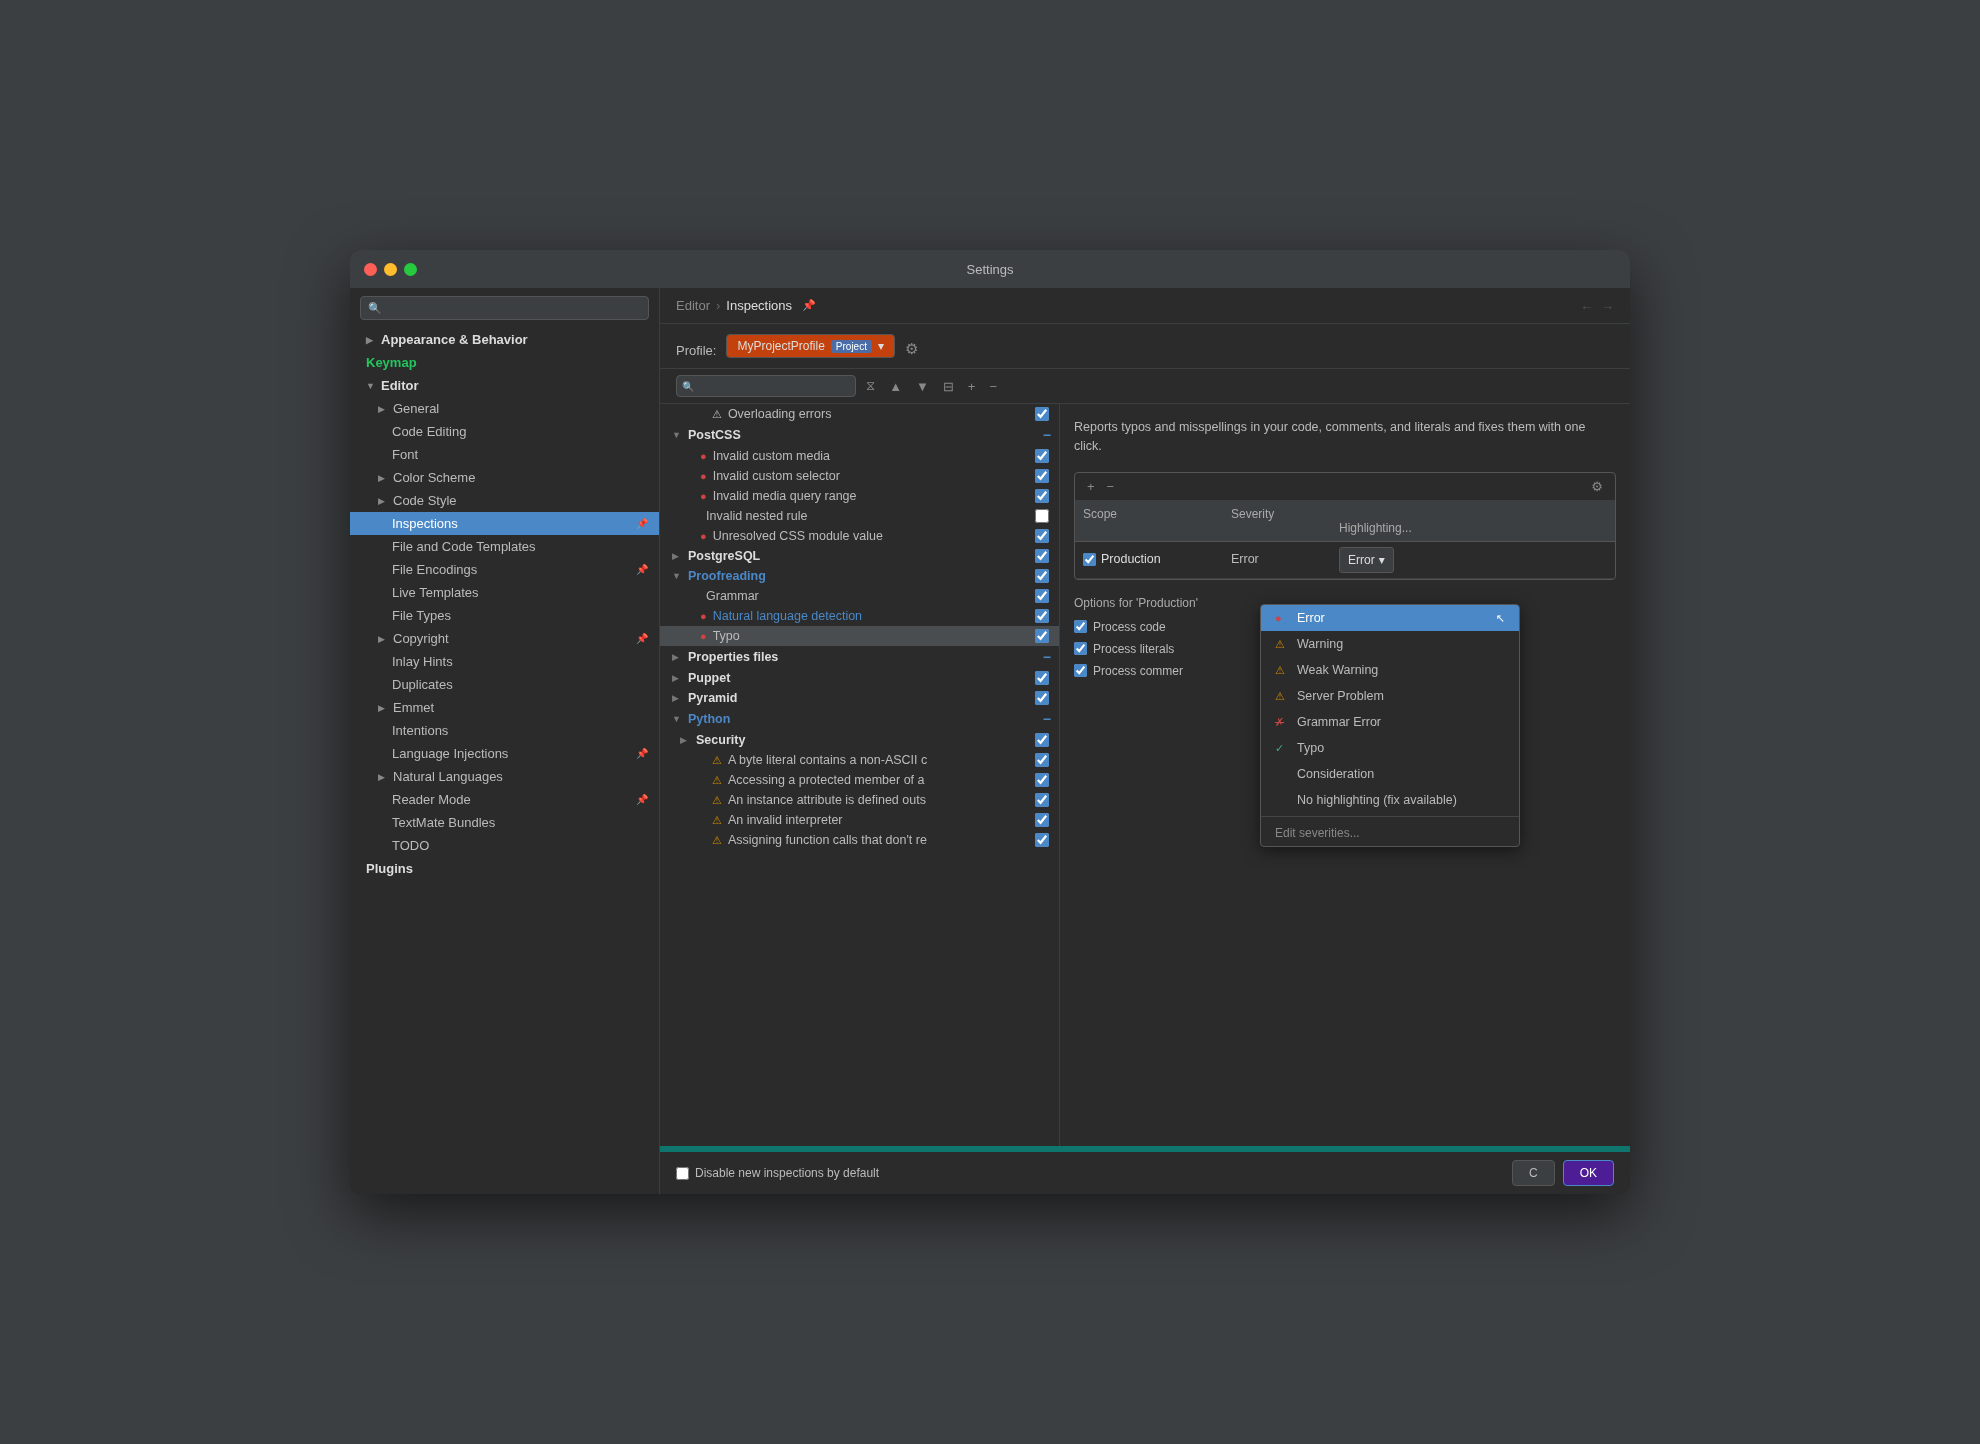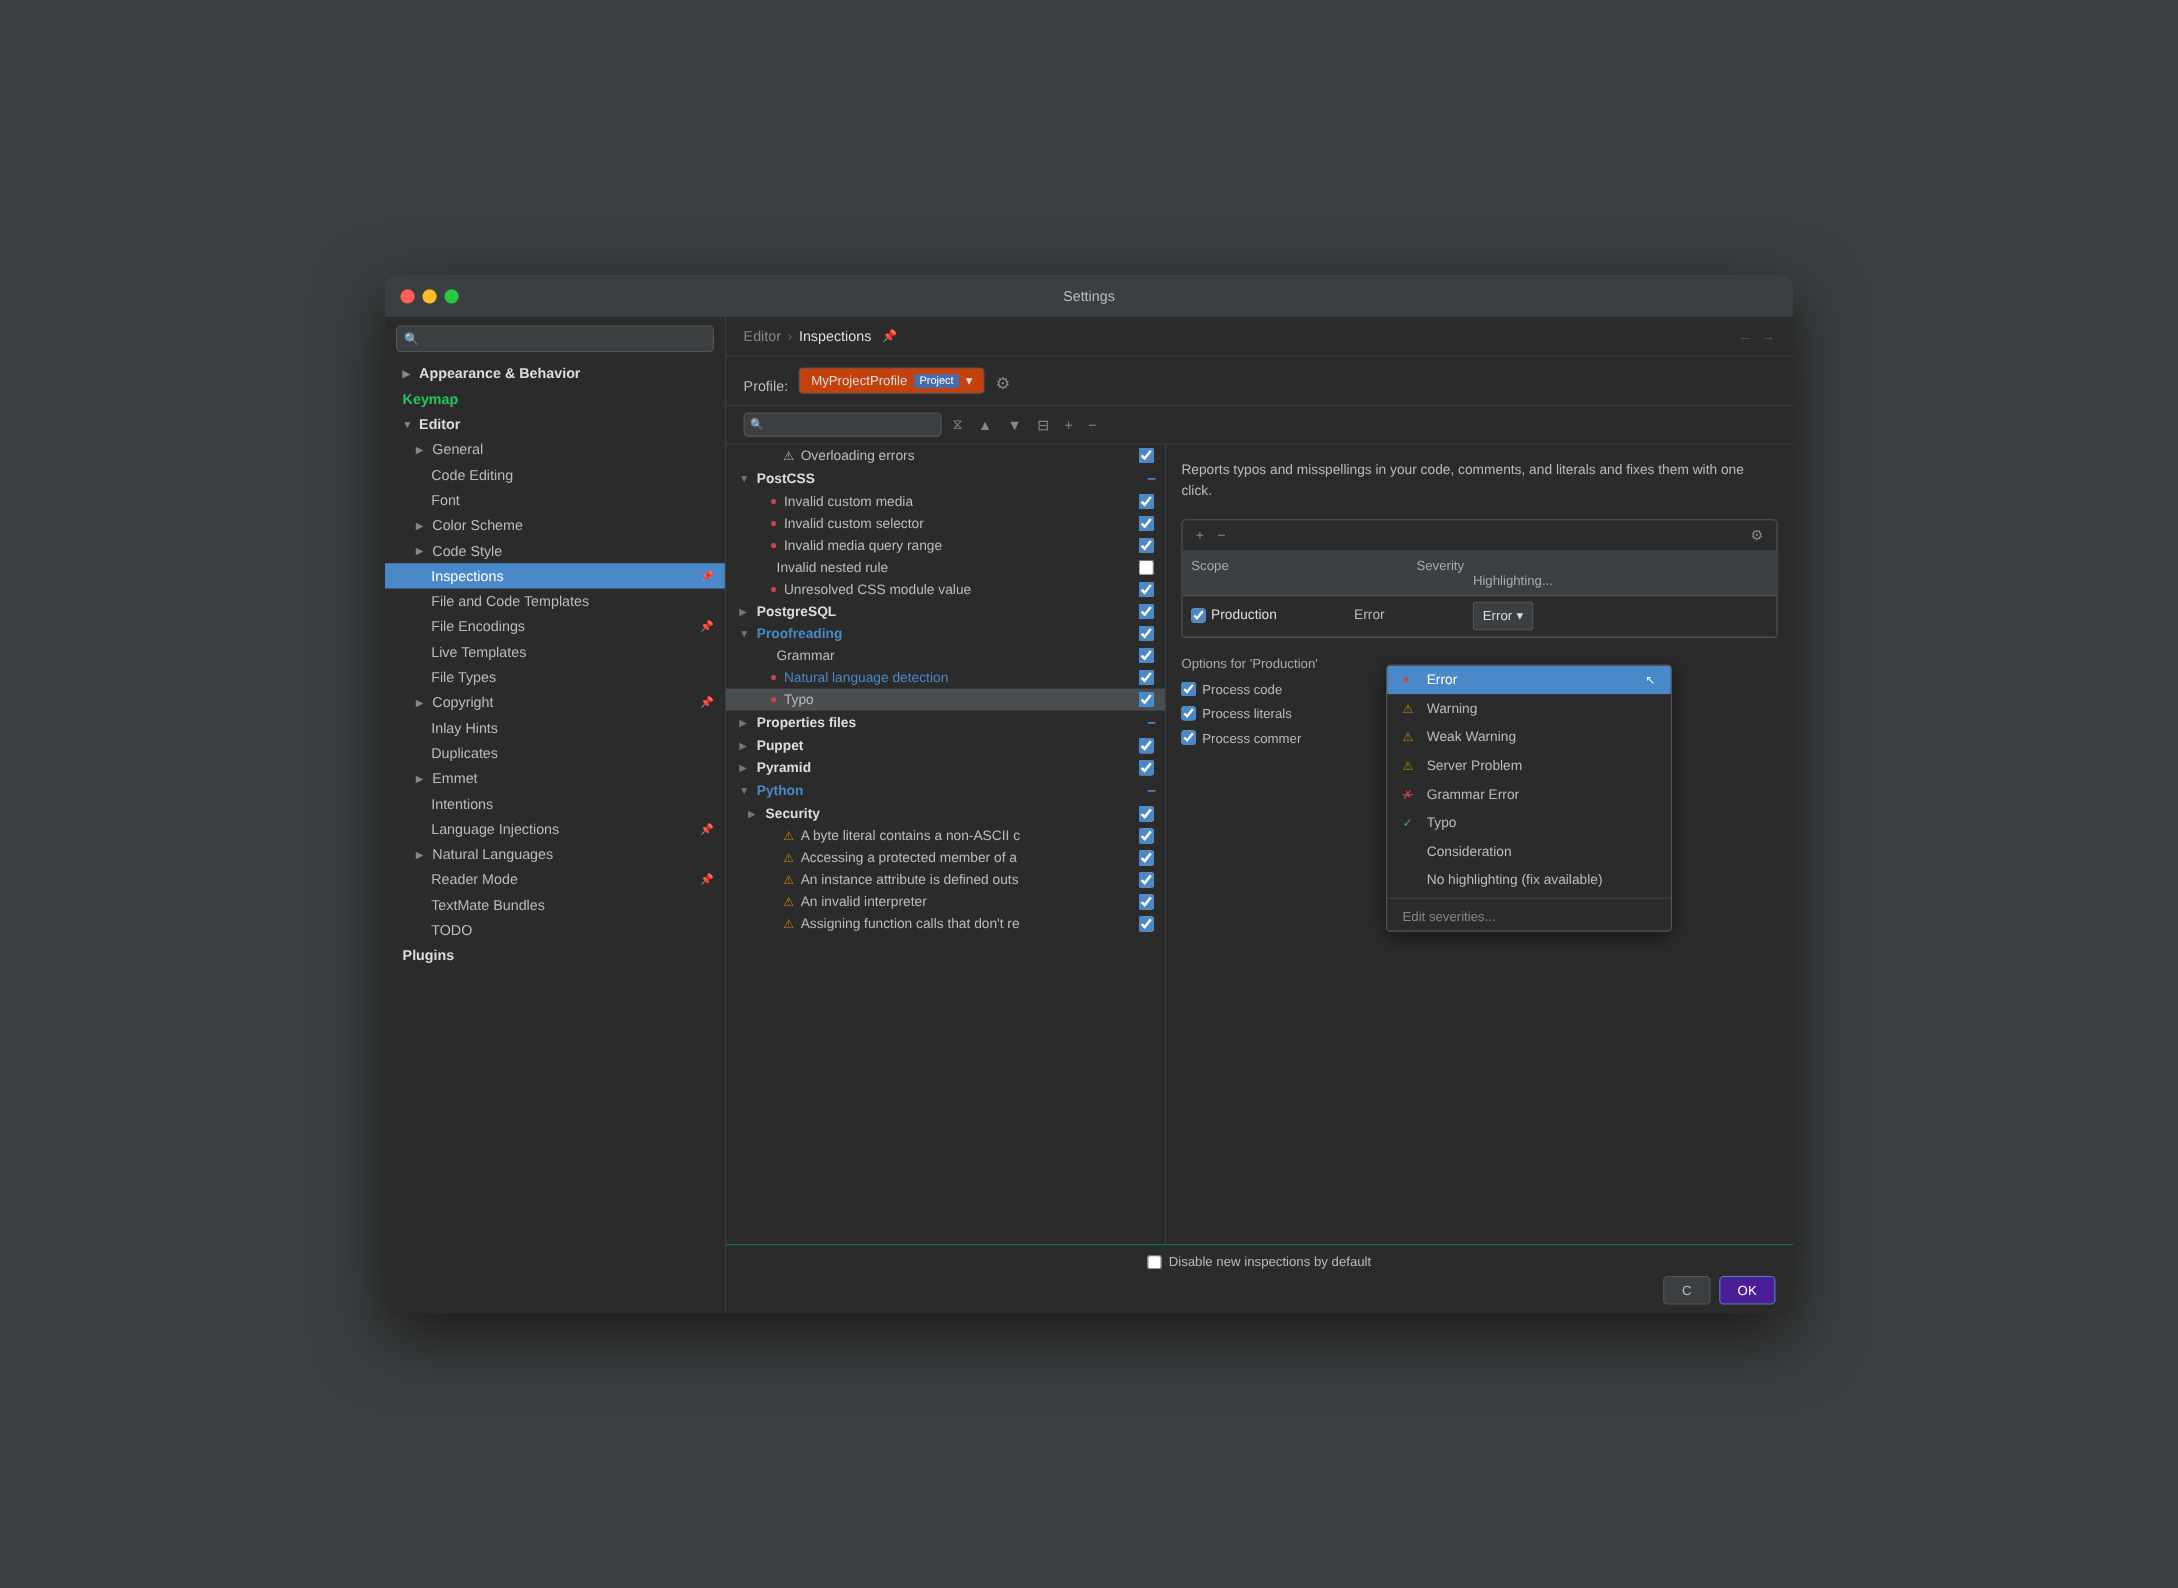--- a/index.html
+++ b/index.html
@@ -257,21 +257,21 @@
     .scope-header {
       display: flex;
       background: #3c3f41;
       padding: 4px 8px;
       font-size: 12px;
       color: #aaa;
       border-bottom: 1px solid #555;
       gap: 8px;
     }
     .scope-col1 { width: 140px; }
-    .scope-col2 { width: 100px; text-align: right; }
+    .scope-col2 { width: 100px; }
     .scope-col3 { flex: 1; margin-top: 14px; }
     .scope-row {
       display: flex;
       align-items: center;
       padding: 5px 8px;
       gap: 8px;
       border-bottom: 1px solid #3c3f41;
       cursor: pointer;
     }
     .scope-cell1 { width: 140px; display: flex; align-items: center; gap: 5px; color: #ddd; }
@@ -295,25 +295,24 @@
       color: #ddd;
       padding: 3px 8px;
       font-size: 12px;
       cursor: pointer;
       display: flex;
       align-items: center;
       gap: 4px;
     }
     .bottom-bar {
       padding: 8px 16px;
-      border-top: 1px solid #0f766e;
+      border-top: 6px solid #0f766e;
       display: flex;
       align-items: center;
       gap: 6px;
-      flex-direction: column;
     }
     .disable-checkbox { display: flex; align-items: center; gap: 6px; color: #bbb; font-size: 12px; }
     .bottom-btns { margin-left: auto; display: flex; gap: 8px; }
     .btn {
       padding: 5px 16px;
       border-radius: 4px;
       border: 1px solid #555;
       cursor: pointer;
       font-size: 12px;
     }

